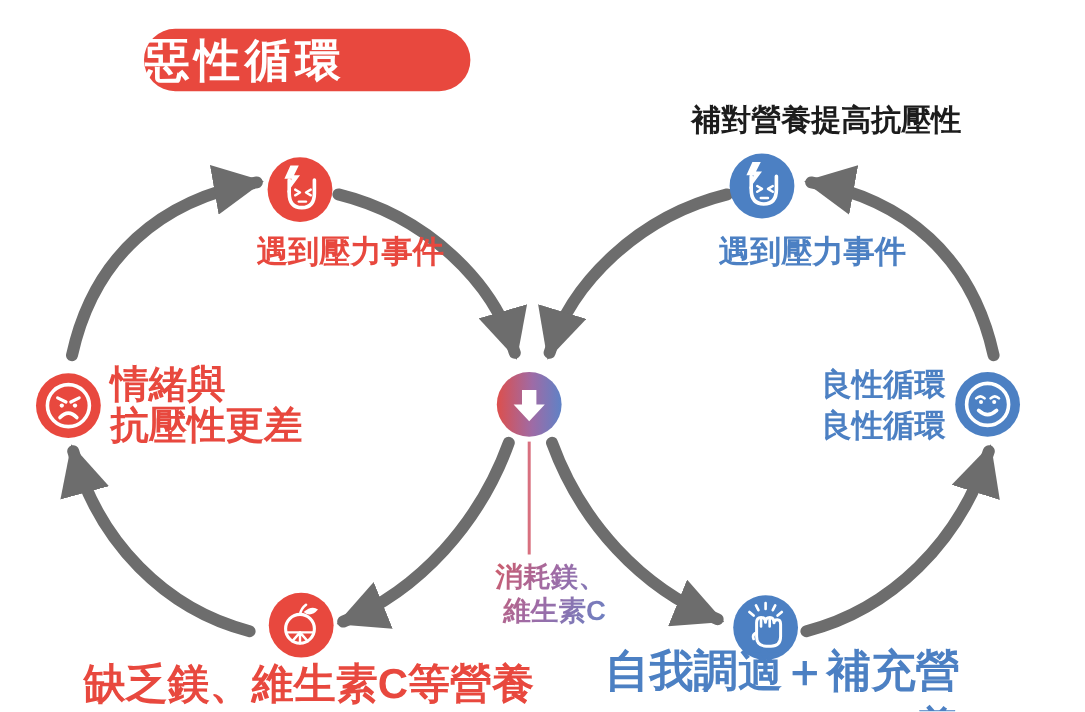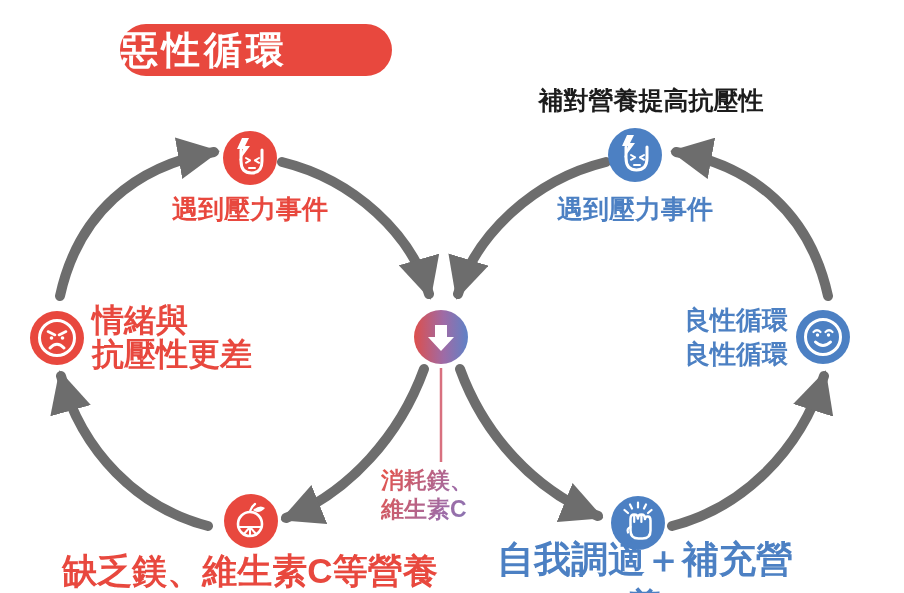--- a/index.html
+++ b/index.html
@@ -11,28 +11,28 @@
   .badge{
     display:flex;align-items:center;
     color:#ffffff;font-size:38px;letter-spacing:4px;border-radius:28px;
   }
   .badge.red{background:#E8483E;}
   .badge.blue{background:#4C80C3;}
   .label{line-height:1.28;}
   .label.red{color:#E8483E;}
   .label.blue{color:#4C80C3;}
   .label.black{color:#1C1C1C;}
-  .center-txt{text-align:center;}
+  .center-txt{text-align:right;}
   .right-txt{text-align:right;}
   .gradient-text{
     color:#B05A7D;
     background:linear-gradient(120deg,#E2554F 5%,#A06BA5 55%,#6F7FC0 95%);
     -webkit-background-clip:text;background-clip:text;
     -webkit-text-fill-color:transparent;
-    text-align:left;line-height:1.28;text-decoration:underline;
+    text-align:right;line-height:1.28;text-decoration:underline;
   }
   svg{display:block;}
   .icon{position:absolute;width:56px;height:56px;}
 </style>
 </head>
 <body>
 
 <div class="stage">
 
   <svg class="abs" style="left:0;top:0;" width="904" height="593" viewBox="0 0 904 593">

